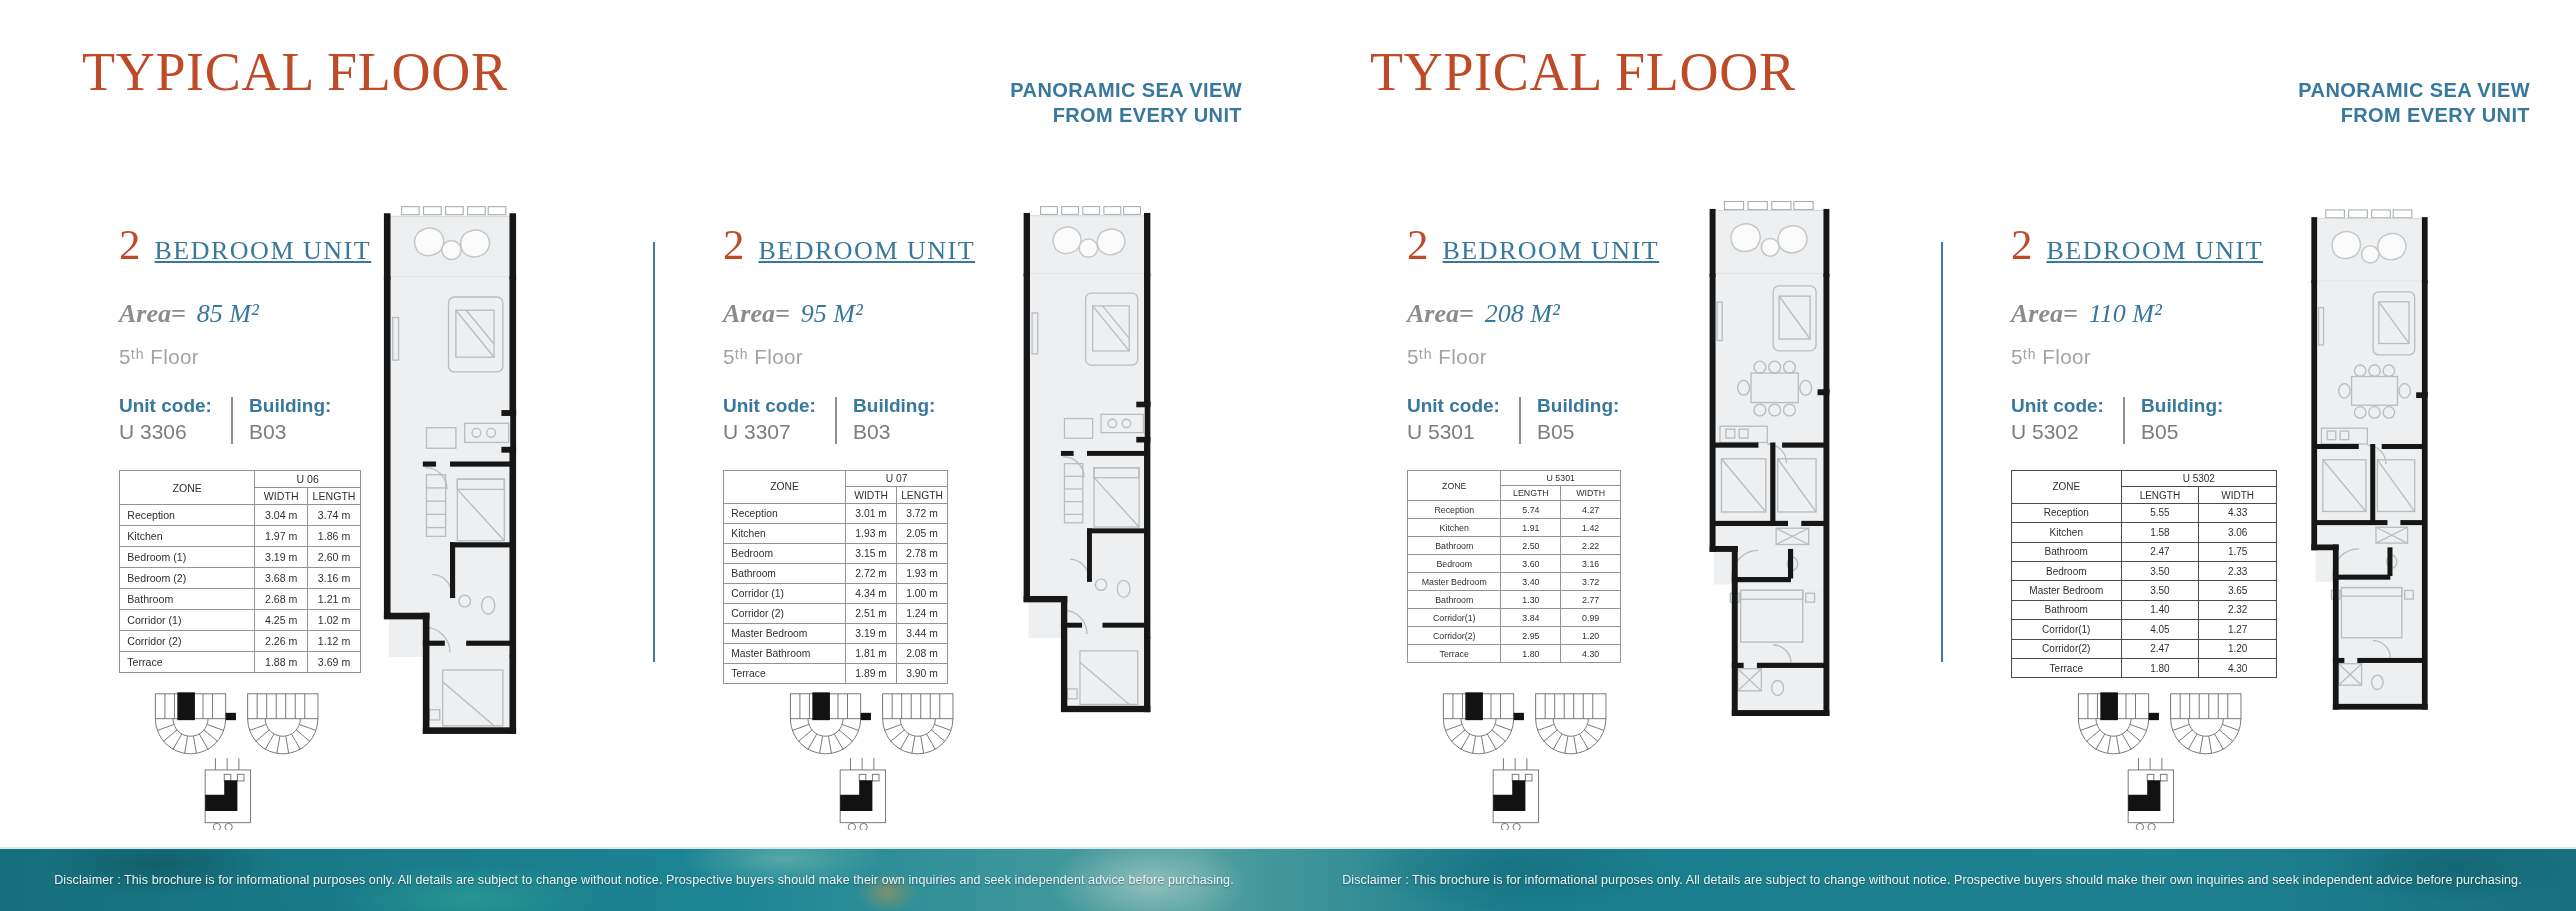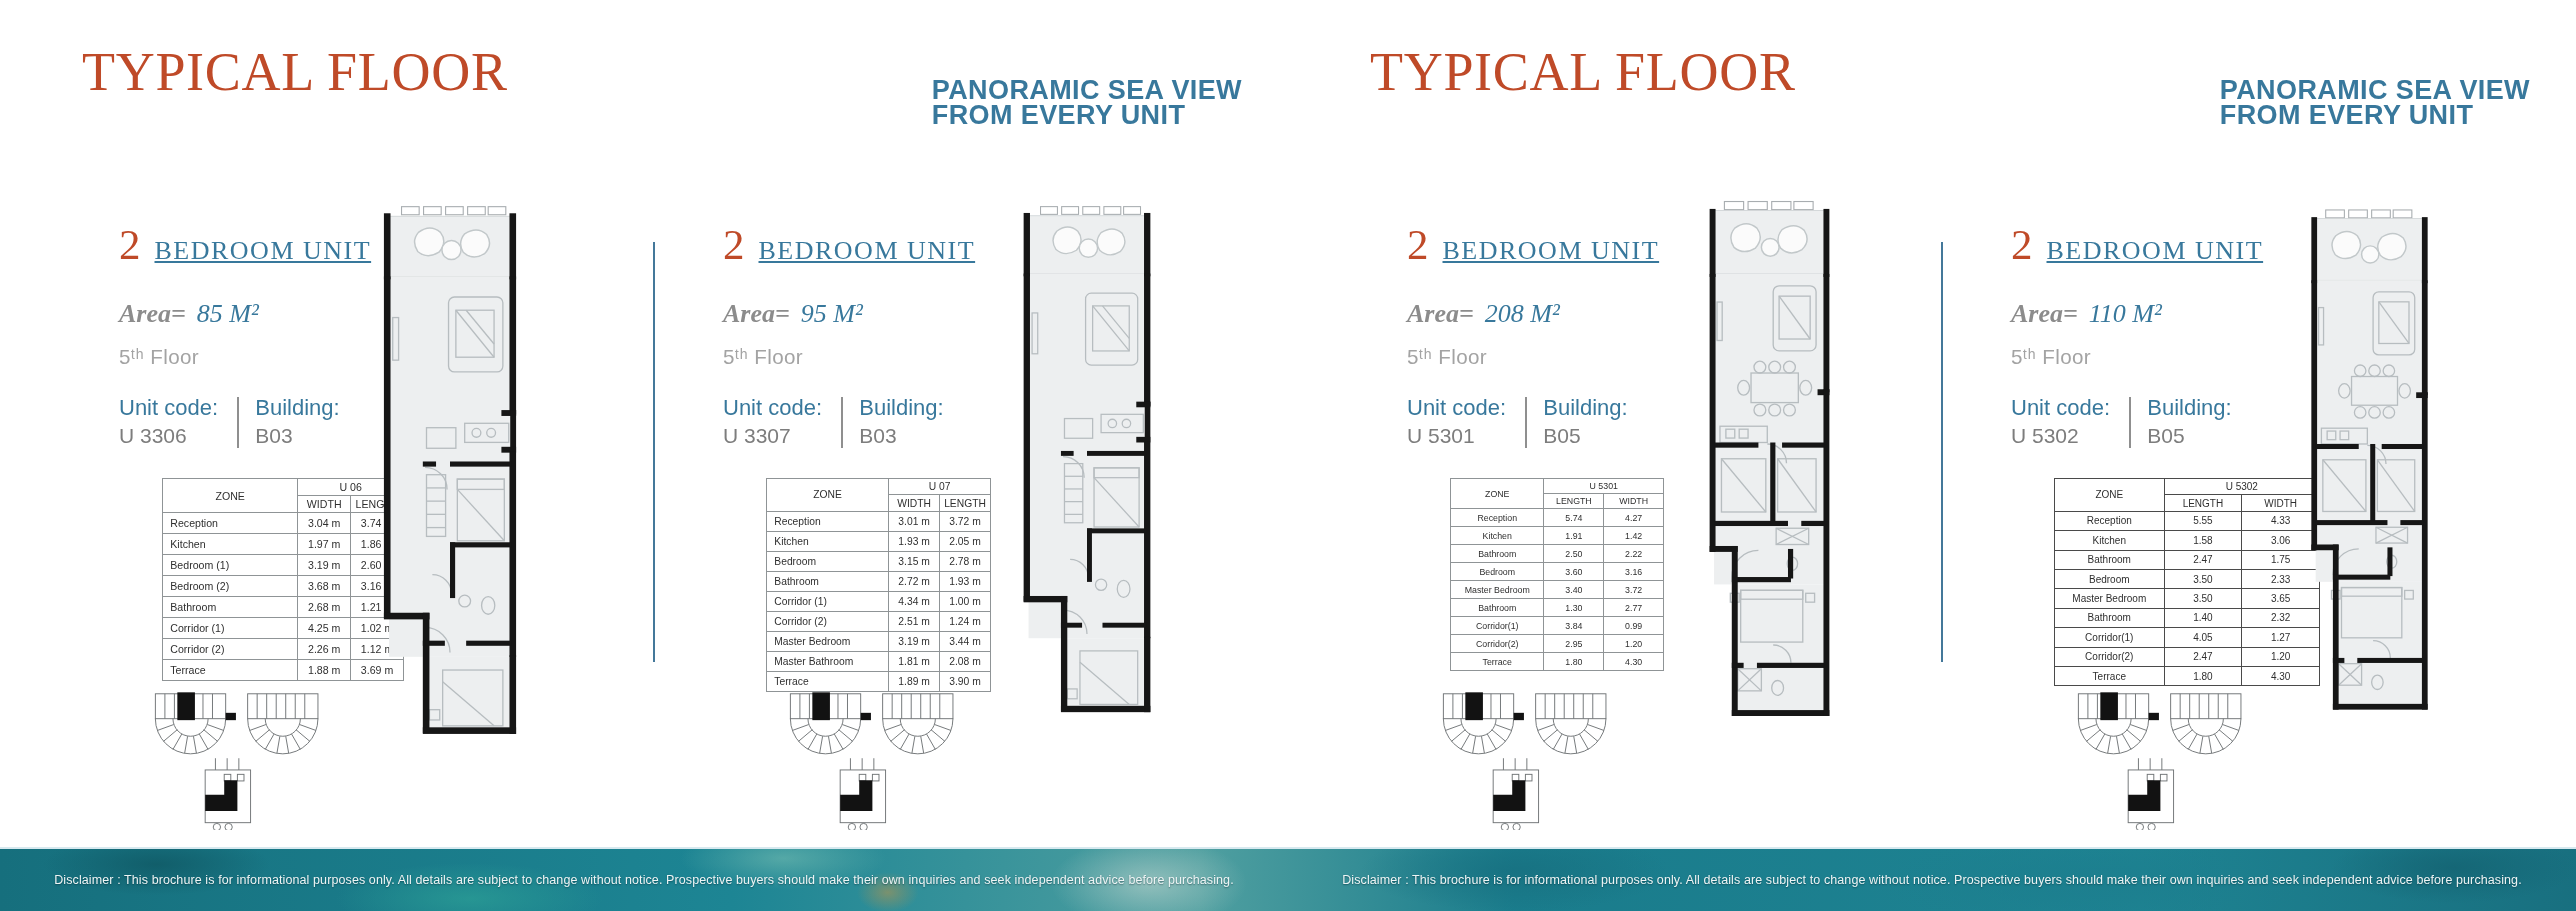--- a/index.html
+++ b/index.html
@@ -3,45 +3,45 @@
 <meta charset="utf-8">
 <style>
   html,body{margin:0;padding:0;background:#fff;}
   .sheet{position:relative;width:2576px;height:911px;background:#ffffff;overflow:hidden;
          font-family:"Liberation Sans",sans-serif;}
   .page{position:absolute;top:0;width:1288px;height:911px;}
   .page.p1{left:0;} .page.p2{left:1288px;}
 
   .floor-title{position:absolute;left:82px;top:44px;font-family:"Liberation Serif",serif;
     font-size:54px;line-height:1.05;color:var(--accent-orange,#bf4a28);letter-spacing:0.7px;white-space:nowrap;}
-  .tagline{position:absolute;top:78px;right:46px;text-align:left;color:var(--accent-teal,#38789c);
-    font-size:27px;line-height:25px;font-weight:700;letter-spacing:0.4px;}
+  .tagline{position:absolute;top:78px;right:46px;text-align:right;color:var(--accent-teal,#38789c);
+    font-size:20px;line-height:25px;font-weight:700;letter-spacing:0.4px;}
   .v-divider{position:absolute;left:653px;top:242px;width:2.2px;height:420px;background:#44789a;}
 
   .panel{position:absolute;width:294px;height:485px;}
   .panel.pa{left:119px;top:220px;}
   .panel.pb{left:723px;top:220px;}
 
   .unit-title{position:absolute;top:0;left:0;white-space:nowrap;font-family:"Liberation Serif",serif;}
   .unit-num{font-size:43px;color:var(--accent-orange,#bf4a28);}
   .unit-type{font-size:26px;color:var(--accent-teal,#3b7c9e);letter-spacing:1.5px;margin-left:14px;text-decoration:underline;}
 
   .area-line{position:absolute;top:79px;left:0;font-family:"Liberation Serif",serif;font-size:26px;white-space:nowrap;font-style:italic;}
   .area-label{color:#8c8c8c;font-weight:700;}
   .area-value{color:var(--accent-teal,#3b7c9e);margin-left:4.4px;}
 
   .floor-line{position:absolute;top:125px;left:0;font-size:20.6px;color:#a3a3a3;letter-spacing:0.4px;}
 
   .code-row{position:absolute;top:175px;left:0;display:flex;align-items:stretch;}
-  .code-label{font-size:22px;font-weight:400;color:var(--accent-teal,#38789c);white-space:nowrap;}
+  .code-label{font-size:19px;font-weight:700;color:var(--accent-teal,#38789c);white-space:nowrap;}
   .code-value{font-size:21px;color:#7d7d7d;margin-top:2.9px;}
   .code-div{width:2.2px;background:#8f8f8f;margin:1.5px 16px 0 19px;}
 
-  table.zone-table{position:absolute;top:258px;left:0;border-collapse:collapse;background:#fff;
-    color:#2f2f2f;text-align:center;margin-left:43px;}
+  table.zone-table{position:absolute;top:250px;left:0;border-collapse:collapse;background:#fff;
+    color:#2f2f2f;text-align:center;}
   .zone-table th,.zone-table td{border:0.7px solid #8f9496;font-weight:400;padding:0 2.2px;}
   .zone-table thead th{font-weight:400;}
   table.t-a{width:242px;font-size:10.6px;} .t-a td{height:20px;} .t-a th{height:16px;}
   table.t-b{width:225px;font-size:10.3px;}  .t-b td{height:19px;} .t-b th{height:15.4px;}
   table.t-c{width:214px;font-size:8.8px;}  .t-c td{height:17px;} .t-c th{height:14px;}
   table.t-d{width:266px;font-size:10px;}.t-d td{height:18.4px;} .t-d th{height:15.4px;}
   .t-a td:first-child,.t-b td:first-child{text-align:left;padding-left:7.3px;}
   .t-d th,.t-d td{border-color:#4a4a4a;}
   col.c-zone-a{width:137px;} col.c-val-a{width:53px;}
   col.c-zone-b{width:123px;} col.c-val-b{width:51px;}

